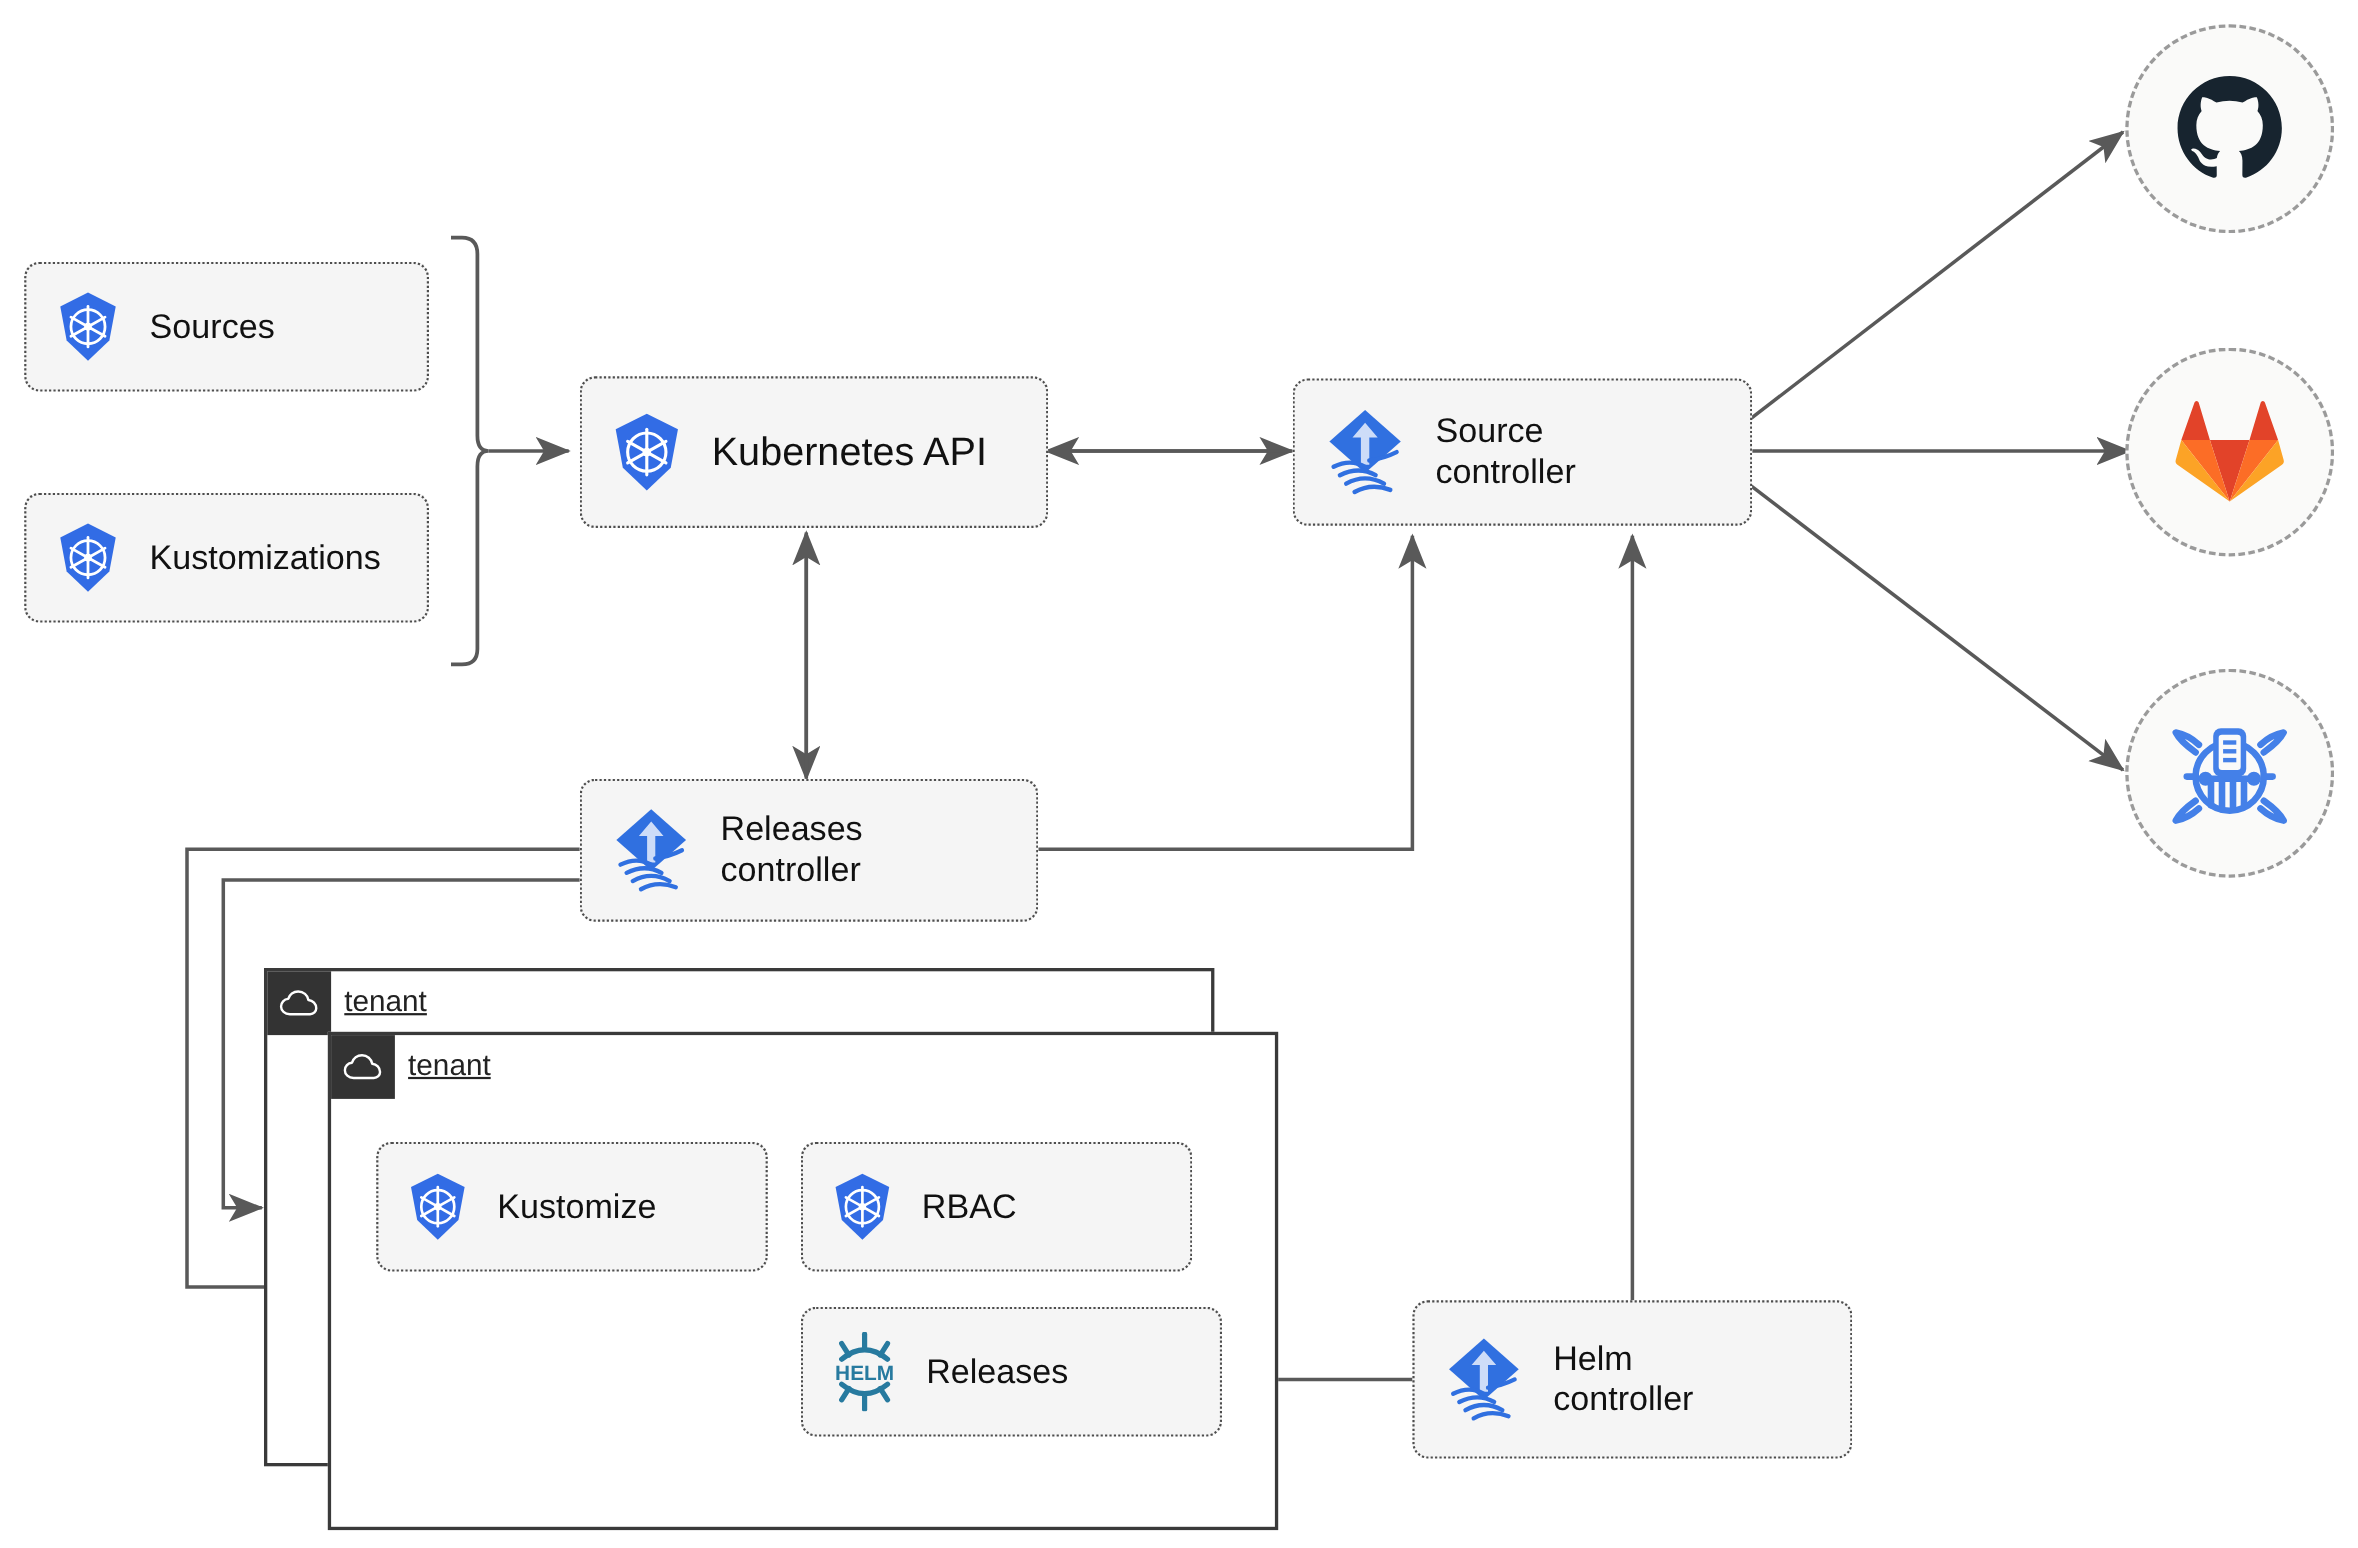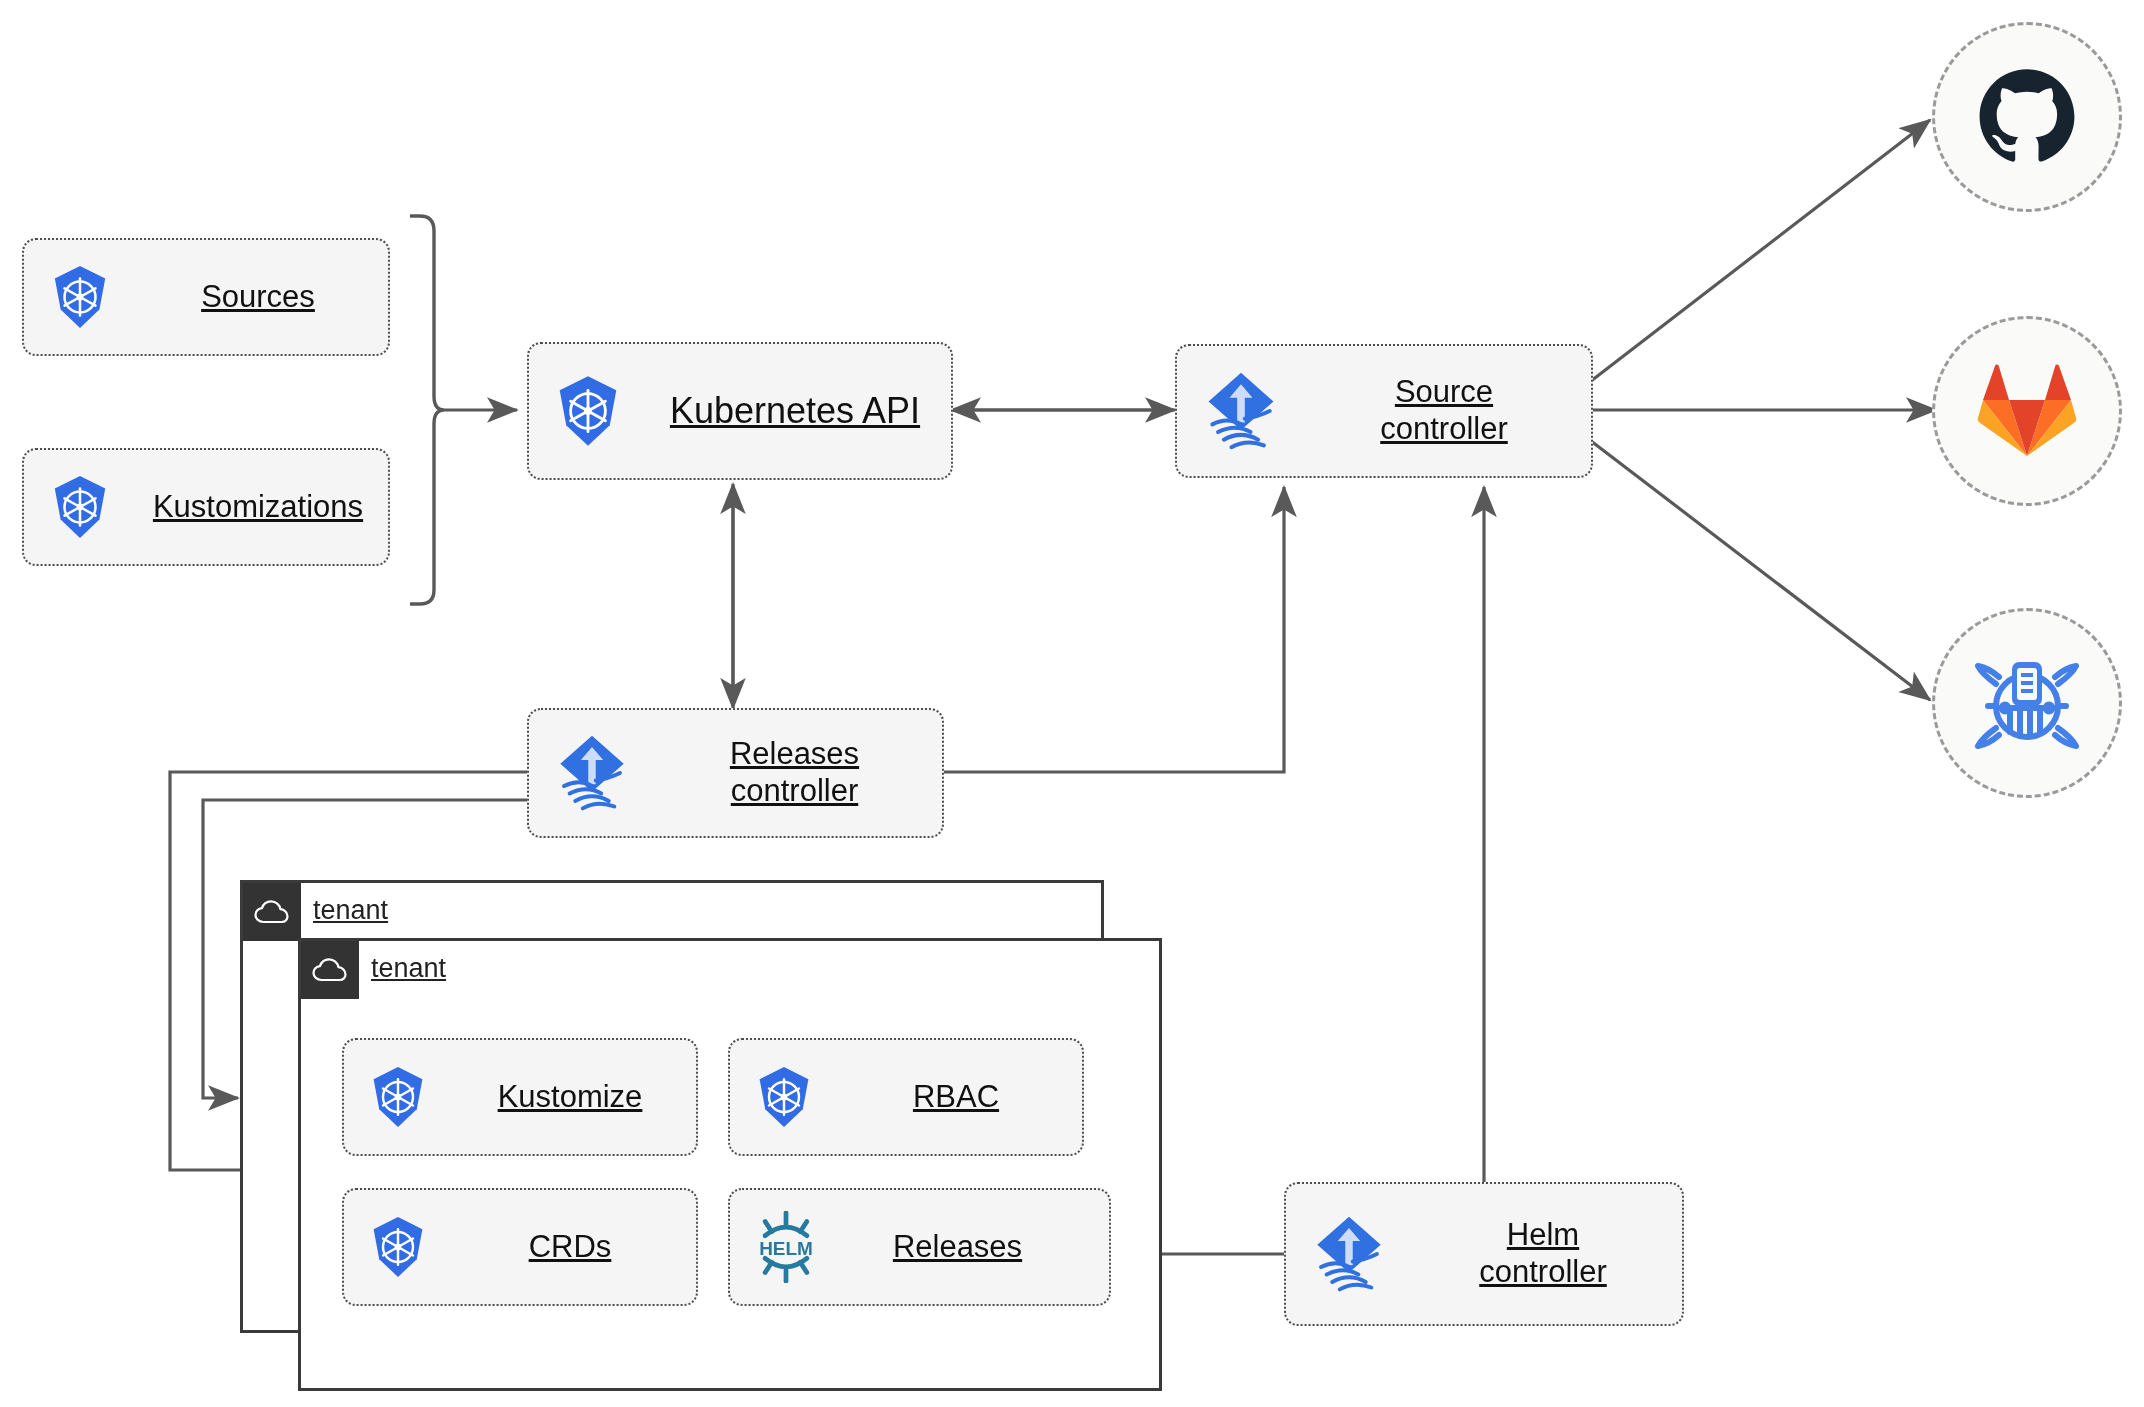--- a/index.html
+++ b/index.html
@@ -14,27 +14,25 @@
     border:2px dotted #4d4d4d;
     border-radius:14px;
     box-sizing:border-box;
     display:flex;
     align-items:center;
     z-index:3;
   }
   .node .ico{flex:0 0 auto;display:flex;align-items:center;justify-content:center;}
   .node .lbl{
     flex:1 1 auto;
-    text-align:center;
     color:#111111;
     font-size:31px;
     line-height:1.18;
     white-space:pre-line;
     padding-right:8px;
-    text-decoration:underline;
   }
 
   
   .circle{
     position:absolute;
     border:3px dashed #9a9a9a;
     border-radius:50%;
     background:#fafaf9;
     box-sizing:border-box;
     display:flex;align-items:center;justify-content:center;
@@ -263,38 +261,20 @@
           <line x1="32" y1="34" x2="48" y2="43"></line>
           <line x1="32" y1="34" x2="32" y2="53"></line>
           <line x1="32" y1="34" x2="16" y2="43"></line>
           <line x1="32" y1="34" x2="16" y2="25"></line>
         </g>
       </svg>
     </div>
     <div class="lbl">RBAC</div>
   </div>
 
-  <div class="node" style="left:342px;top:1188px;width:356px;height:118px;">
-    <div class="ico" style="width:108px;">
-      <svg width="60" height="64" viewBox="0 0 64 68" class="ksvg">
-        <path d="M32 2 L58 15 L52 47 L32 66 L12 47 L6 15 Z" fill="#326CE5"></path>
-        <g fill="none" stroke="#ffffff" stroke-width="2.6" stroke-linecap="round">
-          <circle cx="32" cy="34" r="16"></circle>
-          <circle cx="32" cy="34" r="3.6" fill="#ffffff" stroke="none"></circle>
-          <line x1="32" y1="34" x2="32" y2="15"></line>
-          <line x1="32" y1="34" x2="48" y2="25"></line>
-          <line x1="32" y1="34" x2="48" y2="43"></line>
-          <line x1="32" y1="34" x2="32" y2="53"></line>
-          <line x1="32" y1="34" x2="16" y2="43"></line>
-          <line x1="32" y1="34" x2="16" y2="25"></line>
-        </g>
-      </svg>
-    </div>
-    <div class="lbl">CRDs</div>
-  </div>
 
   <div class="node" style="left:728px;top:1188px;width:383px;height:118px;">
     <div class="ico" style="width:112px;">
       <svg width="76" height="72" viewBox="0 0 80 76" class="ksvg">
         <g fill="none" stroke="#277A9F" stroke-width="5" stroke-linecap="round">
           <path d="M18 26 Q 40 8 62 26"></path>
           <path d="M18 50 Q 40 68 62 50"></path>
           <line x1="40" y1="2" x2="40" y2="14"></line>
           <line x1="40" y1="62" x2="40" y2="74"></line>
           <line x1="18" y1="11" x2="25" y2="22"></line>

